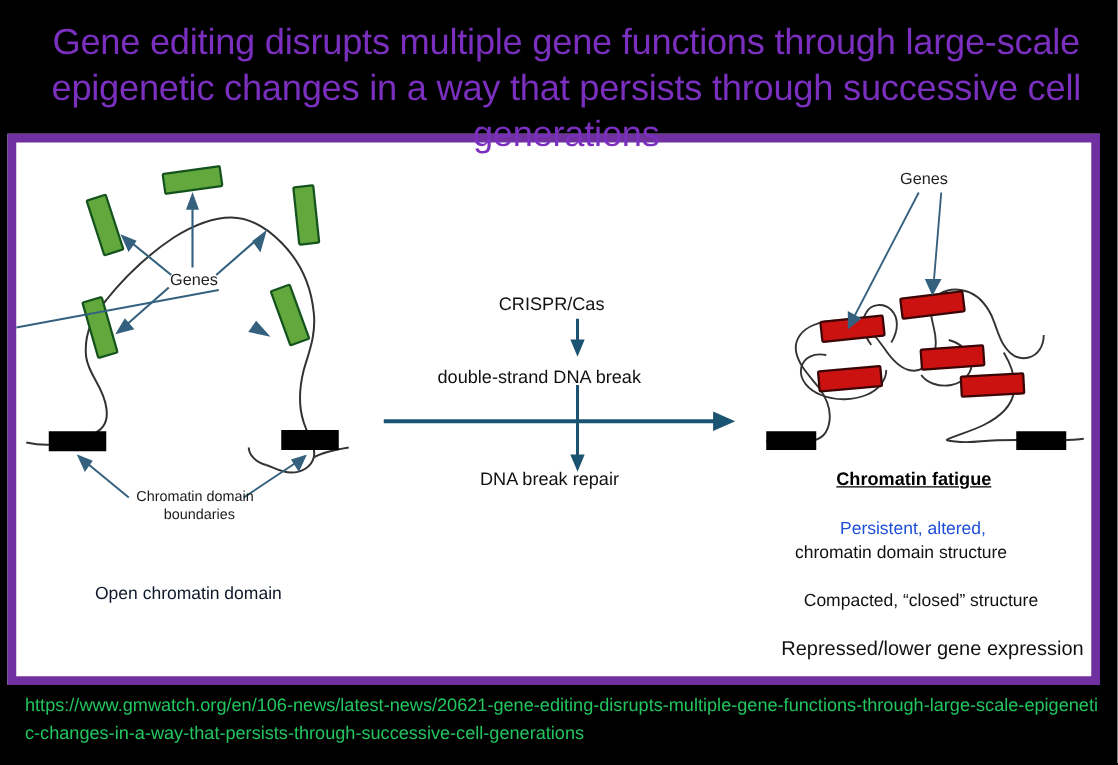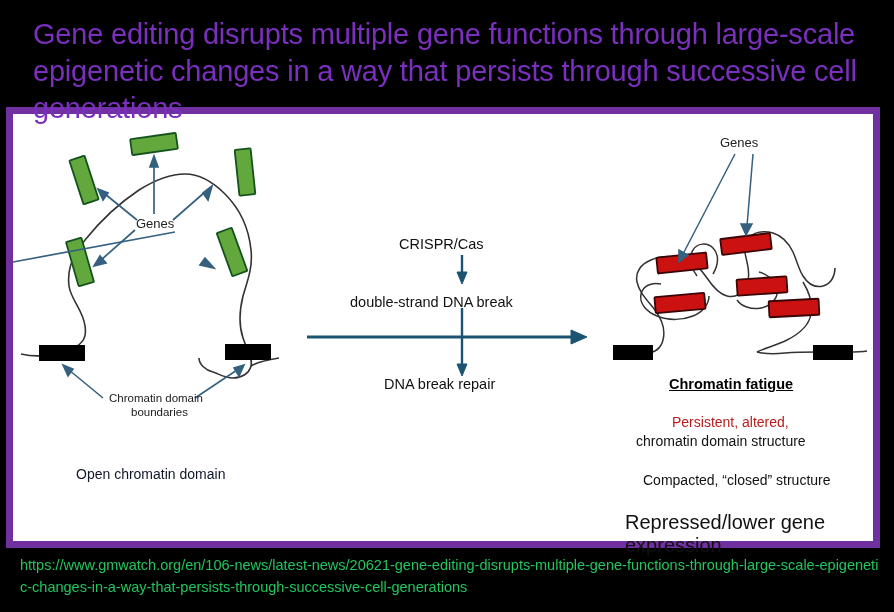--- a/index.html
+++ b/index.html
@@ -15,20 +15,21 @@
     position:absolute;
     left:33px; top:16px;
     width:840px;
     color:#7B2FBE;
     font-size:29px;
     line-height:37px;
     font-weight:400;
     letter-spacing:-0.2px;
     z-index:5;
     white-space:pre-line;
+    text-align:center;
   }
   
   #panel{
     position:absolute;
     left:6px; top:107px;
     width:874px; height:441px;
     background:#ffffff;
     border:7px solid #7030A0;
     box-sizing:border-box;
     z-index:2;
@@ -201,21 +202,21 @@
     <div class="lbl" style="left:63px;top:320px;font-size:14px;color:#0f172a;margin-top:32px;">Open chromatin domain</div>
 
     <div class="lbl" style="left:386px;top:122px;font-size:14.5px;color:#111;">CRISPR/Cas</div>
     <div class="lbl" style="left:337px;top:180px;font-size:14.5px;color:#111;">double-strand DNA break</div>
     <div class="lbl" style="left:371px;top:262px;font-size:14.5px;color:#111;">DNA break repair</div>
 
     <div class="lbl" style="left:707px;top:21px;font-size:13px;color:#222;">Genes</div>
 
     <div class="lbl" style="left:656px;top:262px;font-size:14.5px;font-weight:bold;color:#000;text-decoration:underline;">Chromatin fatigue</div>
 
-    <div class="lbl" style="left:659px;top:300px;font-size:14px;color:#b91c1c;">Persistent, altered,</div>
+    <div class="lbl" style="left:659px;top:300px;font-size:14px;color:#1d4ed8;">Persistent, altered,</div>
     <div class="lbl" style="left:623px;top:319px;font-size:14px;color:#111;">chromatin domain structure</div>
     <div class="lbl" style="left:630px;top:358px;font-size:14px;color:#111;">Compacted, “closed” structure</div>
-    <div class="lbl" style="left:612px;top:397px;font-size:20px;color:#111;">Repressed/lower gene expression</div>
+    <div class="lbl" style="left:612px;top:397px;font-size:16px;color:#111;">Repressed/lower gene expression</div>
 
   </div>
 </div>
 
 <div id="source">https://www.gmwatch.org/en/106-news/latest-news/20621-gene-editing-disrupts-multiple-gene-functions-through-large-scale-epigenetic-changes-in-a-way-that-persists-through-successive-cell-generations</div>
 
 </body></html>

